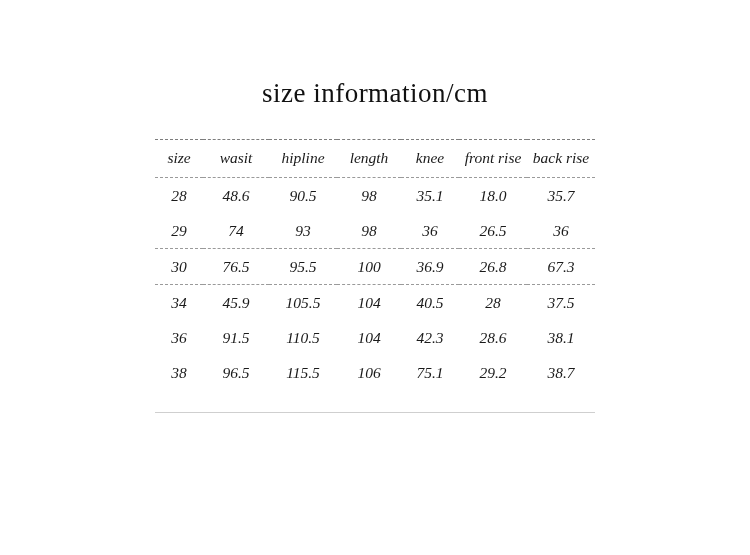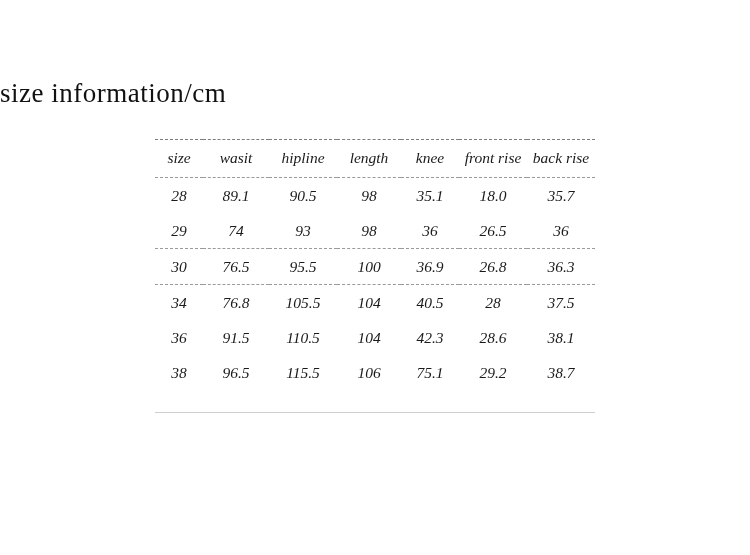--- a/index.html
+++ b/index.html
@@ -14,21 +14,21 @@
     color: #1a1a1a;
     overflow: hidden;
   }
   .page {
     position: relative;
     width: 750px;
     height: 555px;
     box-sizing: border-box;
   }
   .title {
-    text-align: left;
+    text-align: center;
     font-size: 27px;
     font-family: "Liberation Serif", serif;
     color: #111111;
     letter-spacing: 0.5px;
     margin-top: 78px;
   }
   .table-wrap {
     width: 440px;
     margin: 30px auto 0 auto;
   }
@@ -98,21 +98,21 @@
           <th class="rule-top">length</th>
           <th class="rule-top">knee</th>
           <th class="rule-top">front rise</th>
           <th class="rule-top">back rise</th>
         </tr>
       </thead>
       <tbody>
 
         <tr>
           <td class="rule-dash">28</td>
-          <td class="rule-dash">89.1</td>
+          <td class="rule-dash">48.6</td>
           <td class="rule-dash">90.5</td>
           <td class="rule-dash">98</td>
           <td class="rule-dash">35.1</td>
           <td class="rule-dash">18.0</td>
           <td class="rule-dash">35.7</td>
         </tr>
 
         <tr>
           <td>29</td>
           <td>74</td>
@@ -123,29 +123,29 @@
           <td>36</td>
         </tr>
 
         <tr>
           <td class="rule-dash">30</td>
           <td class="rule-dash">76.5</td>
           <td class="rule-dash">95.5</td>
           <td class="rule-dash">100</td>
           <td class="rule-dash">36.9</td>
           <td class="rule-dash">26.8</td>
-          <td class="rule-dash">36.3</td>
+          <td class="rule-dash">67.3</td>
         </tr>
 
 
 
 
         <tr>
           <td class="rule-dash">34</td>
-          <td class="rule-dash">76.8</td>
+          <td class="rule-dash">45.9</td>
           <td class="rule-dash">105.5</td>
           <td class="rule-dash">104</td>
           <td class="rule-dash">40.5</td>
           <td class="rule-dash">28</td>
           <td class="rule-dash">37.5</td>
         </tr>
 
         <tr>
           <td>36</td>
           <td>91.5</td>

